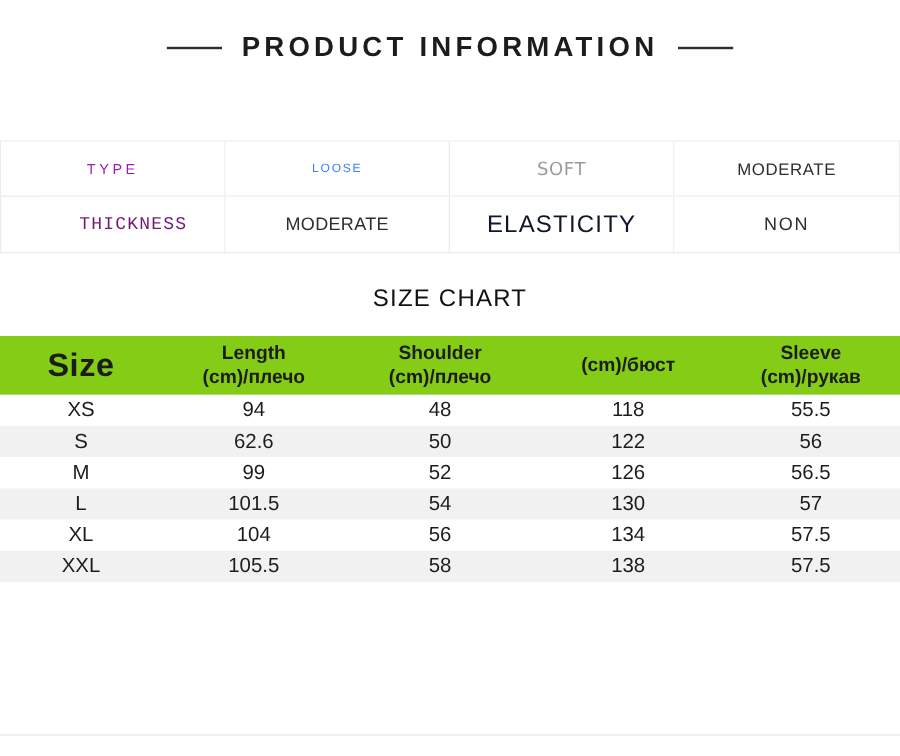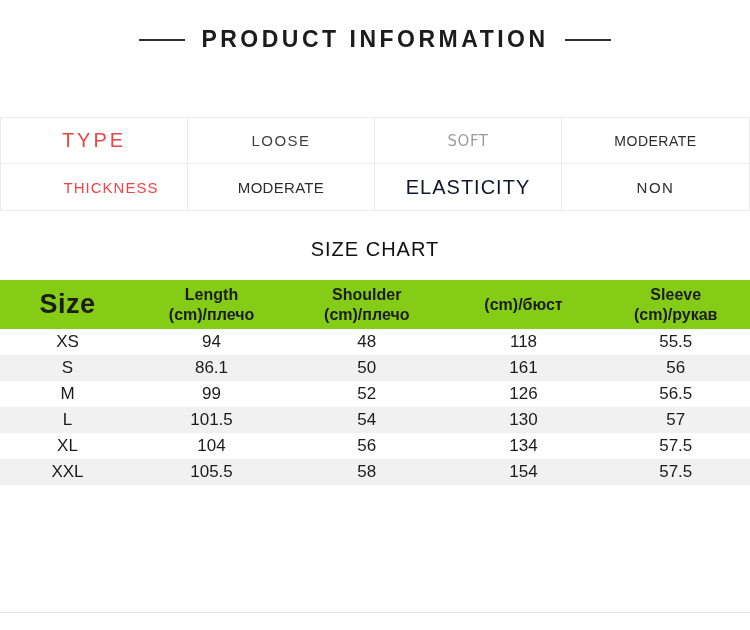--- a/index.html
+++ b/index.html
@@ -48,25 +48,25 @@
     height: 46px;
     display: flex;
     align-items: center;
     justify-content: center;
     background: #ffffff;
     white-space: nowrap;
   }
   .attr-cell:not(:nth-child(4n)) { border-right: 1px solid #ebebeb; }
   .attr-cell:nth-child(-n+4) { border-bottom: 1px solid #ebebeb; }
 
-  .a-type       { font-size: 20px; color: #ef4444; letter-spacing: 3px; }
-  .a-loose      { font-size: 15px; color: #404040; letter-spacing: 1.5px; text-align: right; }
+  .a-type       { font-size: 12px; color: #a21caf; letter-spacing: 3px; }
+  .a-loose      { font-size: 10px; color: #3b82f6; letter-spacing: 1.5px; text-align: right; }
   .a-soft       { font-family: "DejaVu Sans", sans-serif; font-size: 15px; color: #9c9c9c; letter-spacing: 0.5px; }
   .a-moderate1  { font-size: 14px; color: #2d2d2d; letter-spacing: 0.5px; }
-  .a-thickness  { font-family: Liberation Sans, sans-serif; font-size: 15px; color: #ef4444; letter-spacing: 1px; margin-left: 34px; }
+  .a-thickness  { font-family: Liberation Mono, monospace; font-size: 15px; color: #701a75; letter-spacing: 1px; margin-left: 34px; }
   .a-moderate2  { font-size: 15px; color: #2d2d2d; letter-spacing: 0.3px; }
   .a-elasticity { font-family: Liberation Sans, sans-serif; font-size: 20px; color: #0f172a; letter-spacing: 1px; }
   .a-non        { font-size: 15px; color: #2d2d2d; letter-spacing: 1.5px; }
 
   
   .size-chart-title {
     position: absolute;
     top: 238px; left: 0;
     width: 100%;
     text-align: center;
@@ -172,23 +172,23 @@
     <div class="st-row">
       <div class="st-cell st-cell-size">XS</div>
       <div class="st-cell">94</div>
       <div class="st-cell">48</div>
       <div class="st-cell">118</div>
       <div class="st-cell">55.5</div>
     </div>
 
     <div class="st-row alt">
       <div class="st-cell st-cell-size">S</div>
-      <div class="st-cell">86.1</div>
+      <div class="st-cell">62.6</div>
       <div class="st-cell">50</div>
-      <div class="st-cell">161</div>
+      <div class="st-cell">122</div>
       <div class="st-cell">56</div>
     </div>
 
     <div class="st-row">
       <div class="st-cell st-cell-size">M</div>
       <div class="st-cell">99</div>
       <div class="st-cell">52</div>
       <div class="st-cell">126</div>
       <div class="st-cell">56.5</div>
     </div>
@@ -206,21 +206,21 @@
       <div class="st-cell">104</div>
       <div class="st-cell">56</div>
       <div class="st-cell">134</div>
       <div class="st-cell">57.5</div>
     </div>
 
     <div class="st-row alt">
       <div class="st-cell st-cell-size">XXL</div>
       <div class="st-cell">105.5</div>
       <div class="st-cell">58</div>
-      <div class="st-cell">154</div>
+      <div class="st-cell">138</div>
       <div class="st-cell">57.5</div>
     </div>
 
   </section>
 
   <div class="bottom-rule"></div>
 
 </div>
 
 </body></html>

